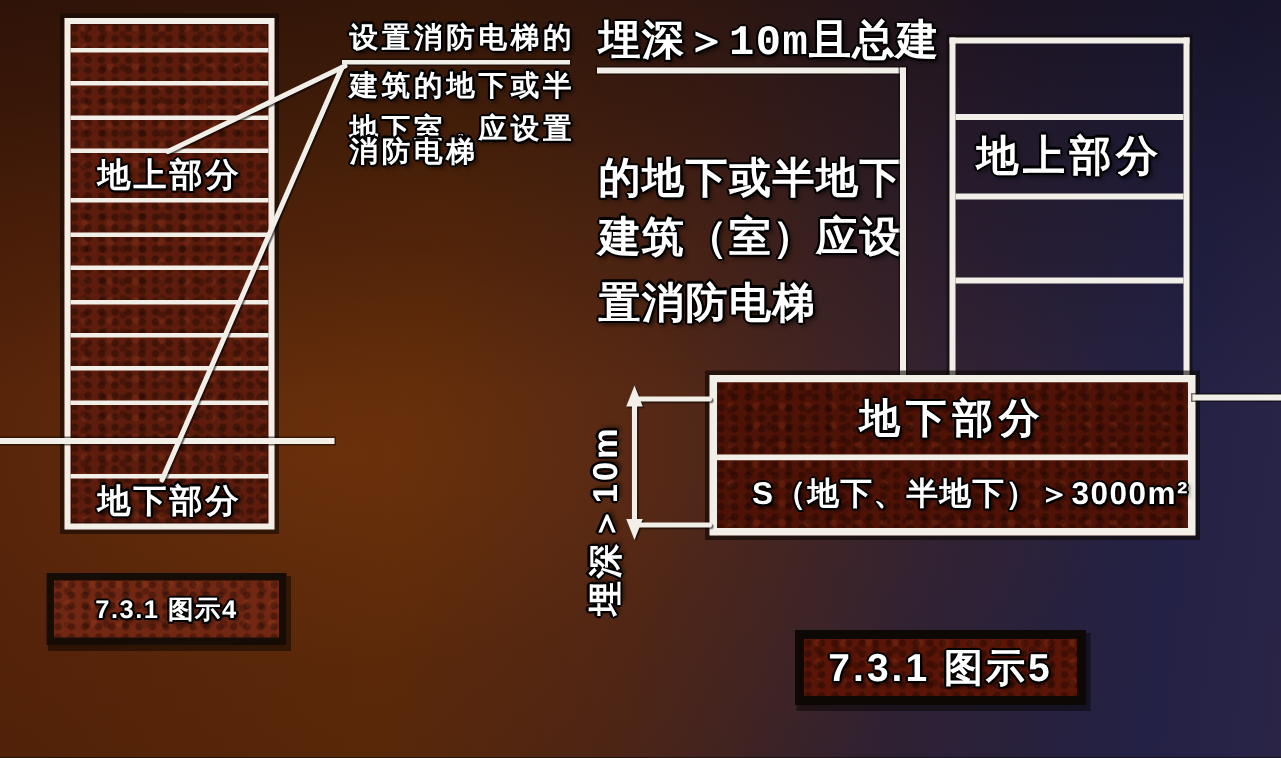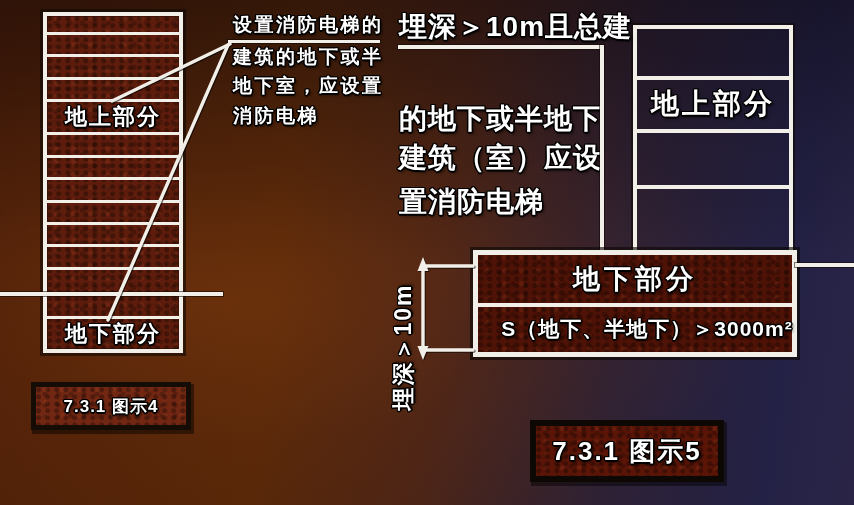--- a/index.html
+++ b/index.html
@@ -56,24 +56,24 @@
     left:473px;top:250px;width:324px;height:107px;box-sizing:border-box;
     border:5px solid var(--line,#f2efe8);box-shadow:0 0 0 3px rgba(10,6,3,.6);
     display:flex;flex-direction:column;z-index:3;
     --brick:var(--ubox,#4f1206);
   }
   .ubox .row1{flex:1.05 1 0;border-bottom:4px solid var(--line,#f2efe8);display:flex;align-items:center;justify-content:center;font-size:27px;letter-spacing:4px;}
   .ubox .row2{flex:1 1 0;display:flex;align-items:center;justify-content:center;font-size:21px;letter-spacing:1px;padding-left:24px;}
   
   .caption{box-sizing:border-box;display:flex;align-items:center;justify-content:center;z-index:3;}
   .cap1{left:31px;top:382px;width:160px;height:48px;border:5px solid #150c05;font-size:17px;letter-spacing:1px;--brick:var(--cap1bg,#722712);box-shadow:2px 3px 0 1px rgba(0,0,0,.45);}
-  .cap2{left:530px;top:420px;width:194px;height:62px;border:6px solid #0e0805;font-size:26px;letter-spacing:2px;--brick:var(--cap2bg,#5a1507);box-shadow:2px 3px 0 1px rgba(0,0,0,.45);}
+  .cap2{left:530px;top:420px;width:194px;height:50px;border:6px solid #0e0805;font-size:26px;letter-spacing:2px;--brick:var(--cap2bg,#5a1507);box-shadow:2px 3px 0 1px rgba(0,0,0,.45);}
   
   .annoline{font-size:19px;letter-spacing:2.5px;z-index:3;}
-  .noteline{font-size:28px;letter-spacing:1px;z-index:3;}
+  .noteline{font-size:28px;letter-spacing:1px;z-index:3;font-family:Liberation Mono, monospace;}
   .dimlabel{left:303px;top:332px;width:200px;height:30px;transform:rotate(-90deg);font-size:23px;letter-spacing:2px;text-align:center;z-index:3;}
   svg.overlay{position:absolute;left:0;top:0;z-index:4;pointer-events:none;filter:drop-shadow(1px 1px 0 rgba(0,0,0,.6));}
 </style>
 </head>
 <body>
 
 <div class="stage">
 
   <div class="abs bldgL brick">
     <div class="floor"></div>
@@ -95,21 +95,21 @@
       <span class="wt lbl">地下部分</span>
     </div>
   </div>
 
   <div class="abs whline" style="left:0;top:292px;width:223px;height:4px;z-index:3;"></div>
 
   <div class="abs wt annoline" style="left:233px;top:12px;">设置消防电梯的</div>
   <div class="abs whline" style="left:228px;top:40px;width:152px;height:3px;z-index:3;"></div>
   <div class="abs wt annoline" style="left:233px;top:44px;">建筑的地下或半</div>
   <div class="abs wt annoline" style="left:233px;top:73px;">地下室，应设置</div>
-  <div class="abs wt annoline" style="left:233px;top:103px;">消防电梯</div>
+  <div class="abs wt annoline" style="left:233px;top:88px;">消防电梯</div>
 
   <div class="abs caption cap1 brick">
     <span class="wt">7.3.1 图示4</span>
   </div>
 
   <div class="abs wt noteline" style="left:399px;top:8px;">埋深＞10m且总建</div>
   <div class="abs whline" style="left:398px;top:45px;width:206px;height:4px;z-index:3;"></div>
   <div class="abs wt noteline" style="left:399px;top:100px;">的地下或半地下</div>
   <div class="abs wt noteline" style="left:399px;top:139px;">建筑（室）应设</div>
   <div class="abs wt noteline" style="left:399px;top:183px;">置消防电梯</div>

